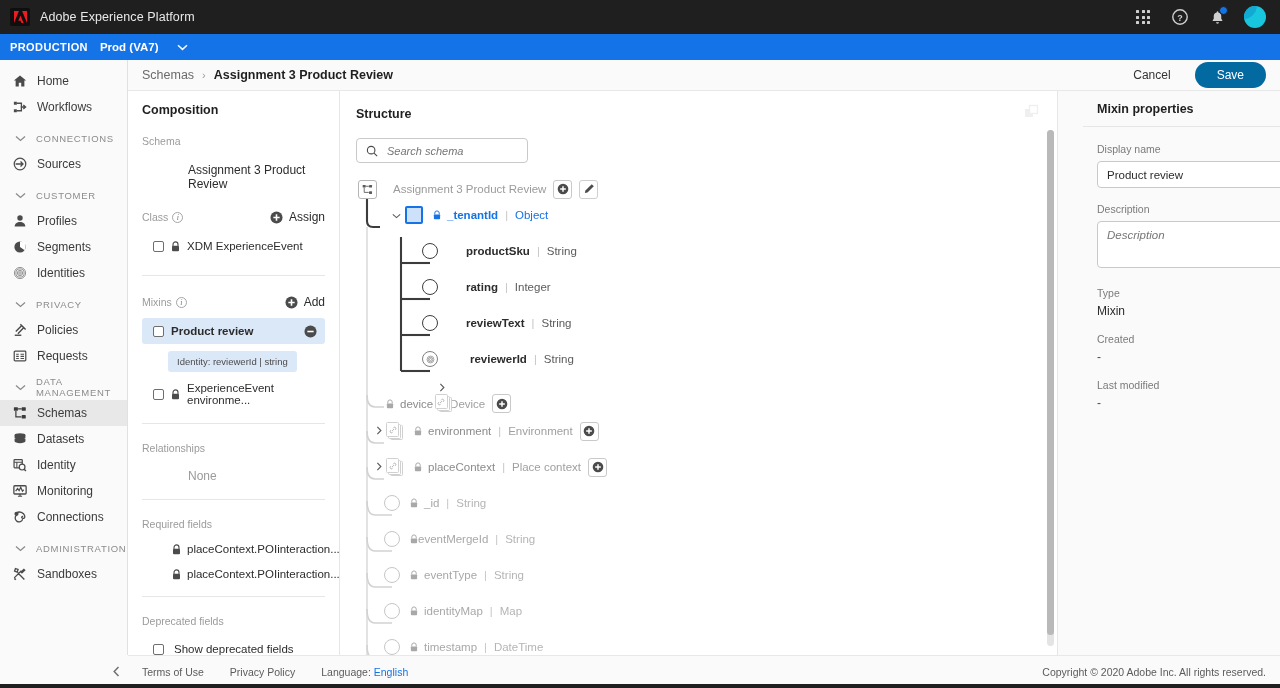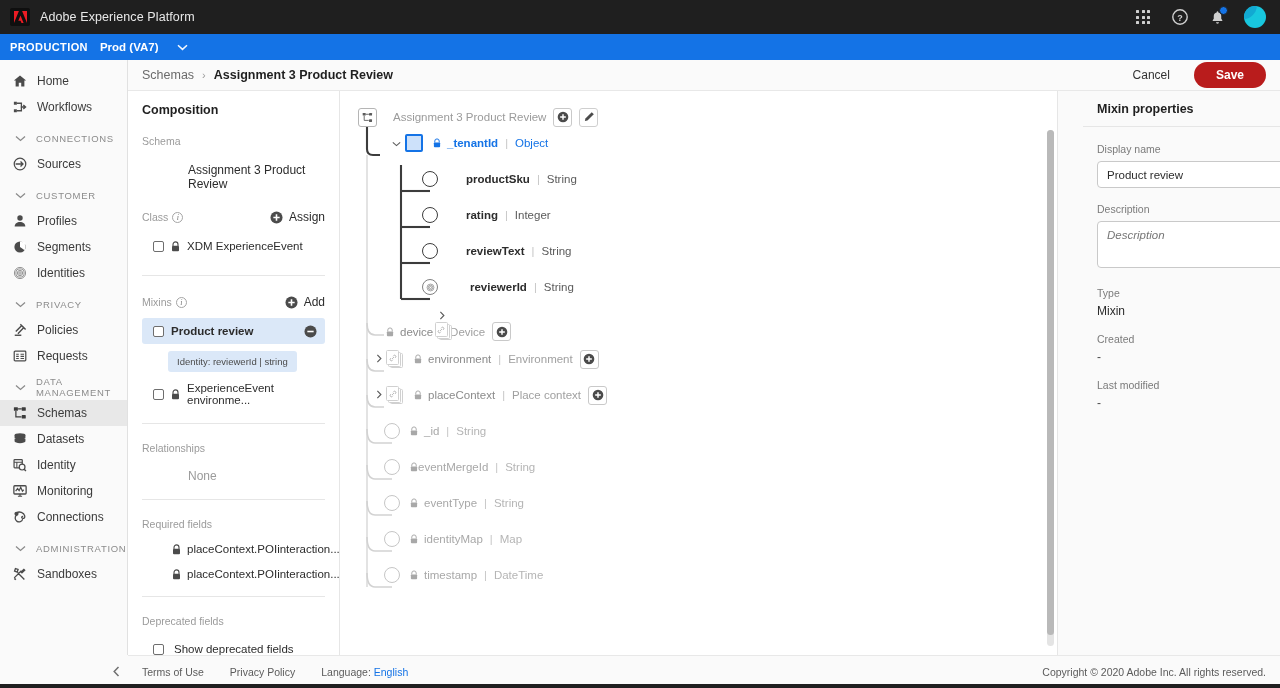--- a/index.html
+++ b/index.html
@@ -86,22 +86,22 @@
   }
   .crumb-a { color: #6b6b6b; font-size: 12.5px; cursor: pointer; }
   .crumb-sep { color: #9b9b9b; margin: 0 8px; font-size: 11px; }
   .crumb-cur { color: #1f1f1f; font-size: 12.5px; font-weight: bold; }
   .crumb-actions { margin-left: auto; display: flex; align-items: center; gap: 14px; }
   .btn-cancel {
     font-size: 12px; color: #333; background: none; border: none;
     padding: 4px 10px; cursor: pointer;
   }
   .btn-save {
-    font-size: 12px; color: #fff; background: #b91c1c; border: none;
-    border-radius: 13px; padding: 6px 22px; cursor: pointer; font-weight: bold;
+    font-size: 12px; color: #fff; background: #0369a1; border: none;
+    border-radius: 13px; padding: 6px 22px; cursor: pointer; font-weight: normal;
   }
 
   
   .composition {
     position: absolute; top: 91px; left: 128px; width: 212px; height: 564px;
     background: #fff; border-right: 1px solid #e6e6e6; overflow: hidden;
     padding: 0 14px;
   }
   .panel-title { font-size: 12.5px; font-weight: bold; color: #1f1f1f; margin-top: 12px; }
   .sub-label { font-size: 10.5px; color: #9b9b9b; margin-top: 18px; }
@@ -591,21 +591,37 @@
 
     <div class="hr"></div>
     <div class="sub-label">Deprecated fields</div>
     <div class="dep-row">
       <span class="cbox"></span>
       <span class="dt">Show deprecated fields</span>
     </div>
   </div>
 
   <div class="structure">
-
+    <div class="structure-head">
+      <span class="panel-title">Structure</span>
+      <span class="expand-icon">
+        <svg width="16" height="16" viewBox="0 0 16 16">
+            <rect x="1" y="5" width="8" height="8" fill="#c9c9c9"></rect>
+            <rect x="5.5" y="1.5" width="8" height="8" fill="#fff" stroke="#c9c9c9" stroke-width="1.3"></rect>
+          </svg>
+      </span>
+    </div>
+
+    <div class="searchbox">
+      <svg width="12" height="12" viewBox="0 0 14 14">
+          <circle cx="6" cy="6" r="4.4" fill="none" stroke="#4b4b4b" stroke-width="1.3"></circle>
+          <path d="M9.4 9.4L13 13" stroke="#4b4b4b" stroke-width="1.3"></path>
+        </svg>
+      <input type="text" placeholder="Search schema" style="">
+    </div>
 
     <div class="tree" id="tree">
         <svg class="tree-svg" width="700" height="500">
           <path d="M27 14 L27 46 Q27 52 33 52 L40 52" fill="none" stroke="#3c3c3c" stroke-width="2.1"></path>
           <path d="M27 52 L27 484" fill="none" stroke="#dcdcdc" stroke-width="1.6"></path>
           <path d="M61 62 L61 196" fill="none" stroke="#3c3c3c" stroke-width="2.1"></path>
           <path d="M61 88 L90 88" fill="none" stroke="#3c3c3c" stroke-width="2.1"></path>
           <path d="M61 124 L90 124" fill="none" stroke="#3c3c3c" stroke-width="2.1"></path>
           <path d="M61 160 L90 160" fill="none" stroke="#3c3c3c" stroke-width="2.1"></path>
           <path d="M61 196 L90 196" fill="none" stroke="#3c3c3c" stroke-width="2.1"></path>

